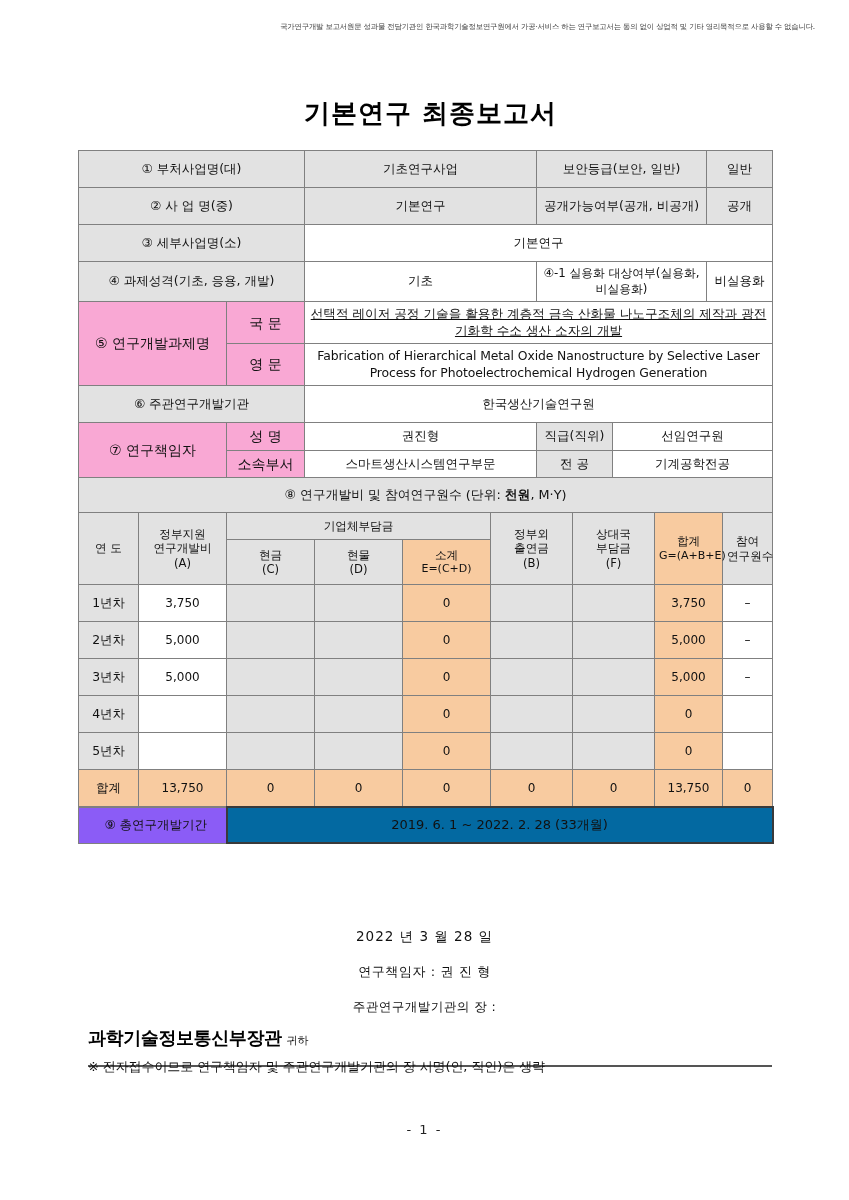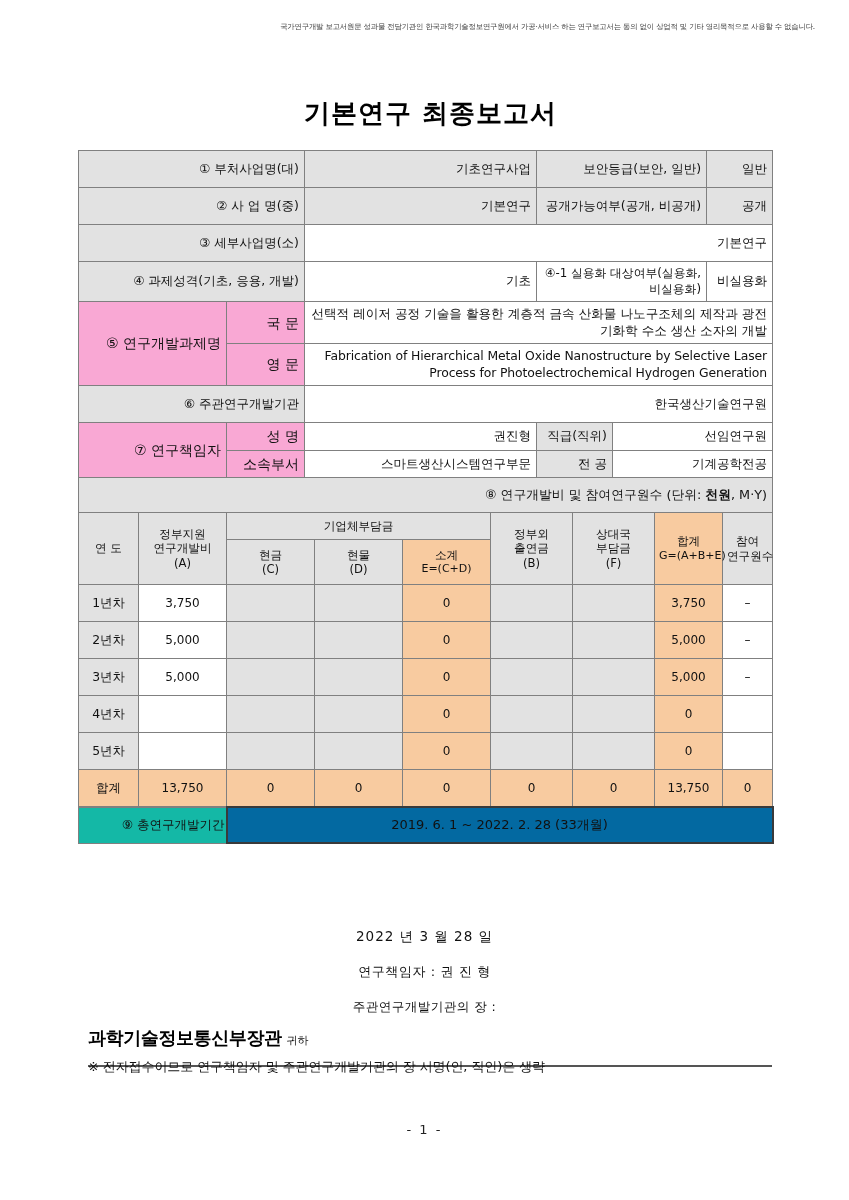--- a/index.html
+++ b/index.html
@@ -58,21 +58,21 @@
   }
   table.main {
     width: 694px;
     border-collapse: collapse;
     table-layout: fixed;
     font-size: 12.5px;
   }
   table.main td {
     border: 1px solid #808080;
     padding: 4px 5px;
-    text-align: right;
+    text-align: center;
     vertical-align: middle;
     line-height: 1.32;
     color: #111;
     margin-top: 26px;
   }
   .lbl {
     background: #f9a8d4;
     font-size: 14px;
     white-space: nowrap;
   }
@@ -85,20 +85,21 @@
   .val-gray { background: #e2e2e2; }
   .val-white { background: #ffffff; }
 
   .h36 { height: 28px; }
 
   .ko-title {
     text-align: center;
     line-height: 1.45;
     font-size: 12.6px;
     padding: 6px 8px;
+    text-decoration: underline;
   }
   .en-title {
     text-align: center;
     line-height: 1.45;
     font-size: 12.4px;
     padding: 6px 6px;
     letter-spacing: -0.1px;
   }
 
   
@@ -460,21 +461,21 @@
       </tbody>
     </table>
 
     <table class="period">
       <colgroup>
         <col style="width:148px">
         <col style="width:546px">
       </colgroup>
       <tbody>
         <tr>
-          <td class="lbl-left" style="background:#14b8a6;text-align:right;padding-left:8px">⑨ 총연구개발기간</td>
+          <td class="lbl-left" style="background:#8b5cf6;text-align:center;padding-left:8px">⑨ 총연구개발기간</td>
           <td class="pv">2019. 6. 1 ~ 2022. 2. 28 (33개월)</td>
         </tr>
       </tbody>
     </table>
   </div>
 
 
   <div class="sig-date">2022 년   3 월   28 일</div>
   <div class="sig-leader">연구책임자 : 권 진 형</div>
   <div class="sig-org">주관연구개발기관의 장 :</div>

